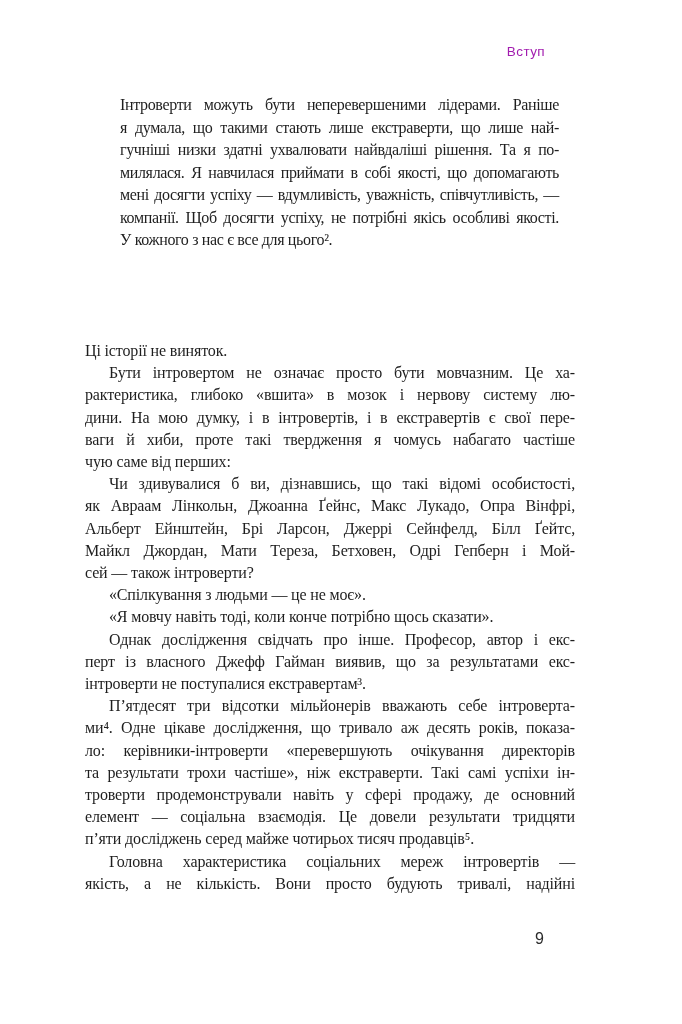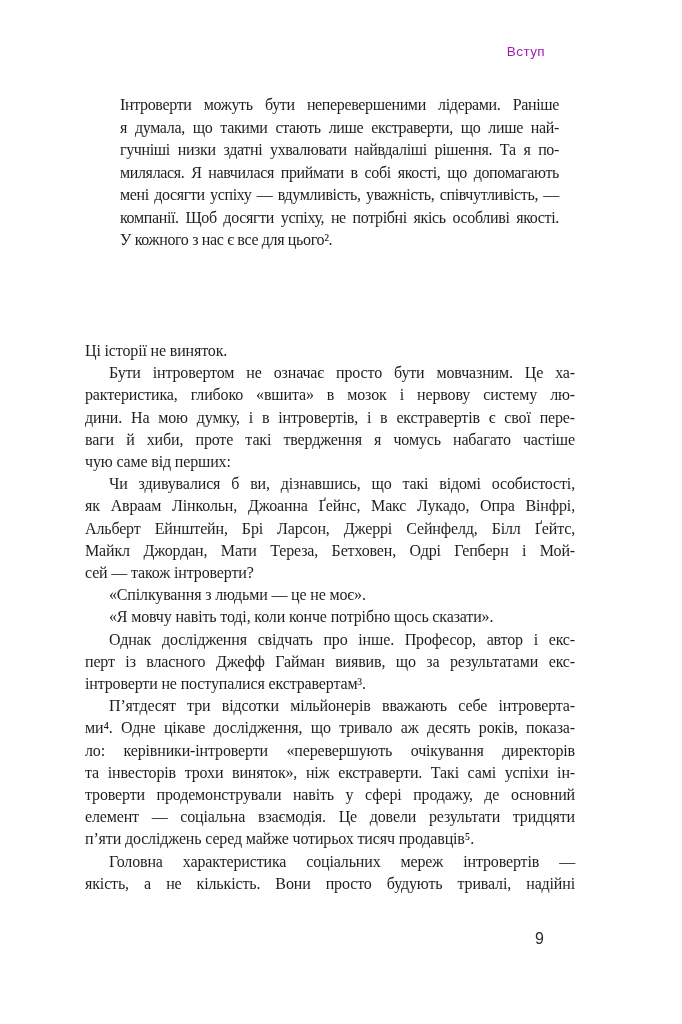--- a/index.html
+++ b/index.html
@@ -108,21 +108,21 @@
       </div>
       <div>
         <div class="line ind">Однак дослідження свідчать про інше. Професор, автор і екс-</div>
         <div class="line">перт із власного Джефф Гайман виявив, що за результатами екс-</div>
         <div class="line last">інтроверти не поступалися екстравертам³.</div>
       </div>
       <div>
         <div class="line ind">П’ятдесят три відсотки мільйонерів вважають себе інтроверта-</div>
         <div class="line">ми⁴. Одне цікаве дослідження, що тривало аж десять років, показа-</div>
         <div class="line">ло: керівники-інтроверти «перевершують очікування директорів</div>
-        <div class="line">та інвесторів трохи виняток», ніж екстраверти. Такі самі успіхи ін-</div>
+        <div class="line">та результати трохи частіше», ніж екстраверти. Такі самі успіхи ін-</div>
         <div class="line">троверти продемонстрували навіть у сфері продажу, де основний</div>
         <div class="line">елемент — соціальна взаємодія. Це довели результати тридцяти</div>
         <div class="line last">п’яти досліджень серед майже чотирьох тисяч продавців⁵.</div>
       </div>
       <div>
         <div class="line ind">Головна характеристика соціальних мереж інтровертів —</div>
         <div class="line">якість, а не кількість. Вони просто будують тривалі, надійні</div>
       </div>
     </div>
 

